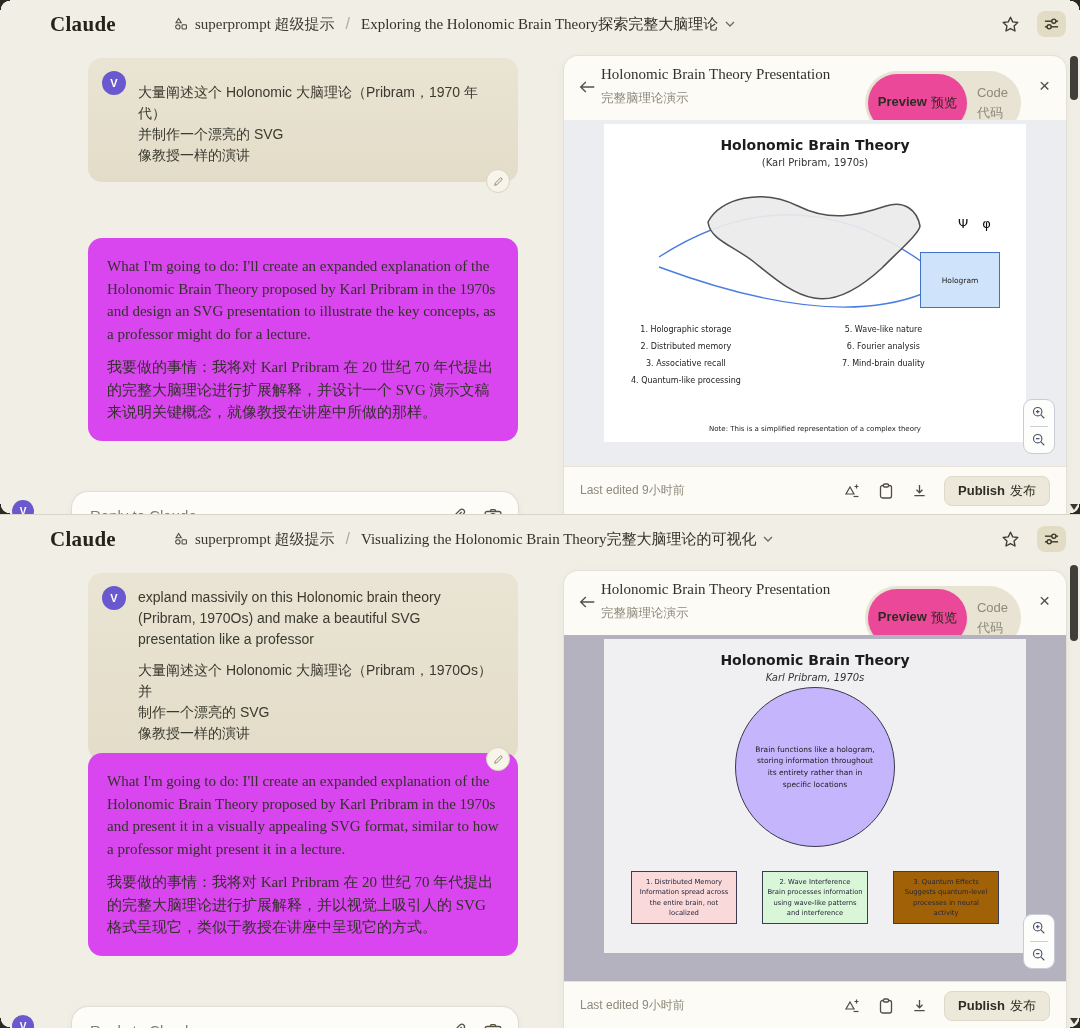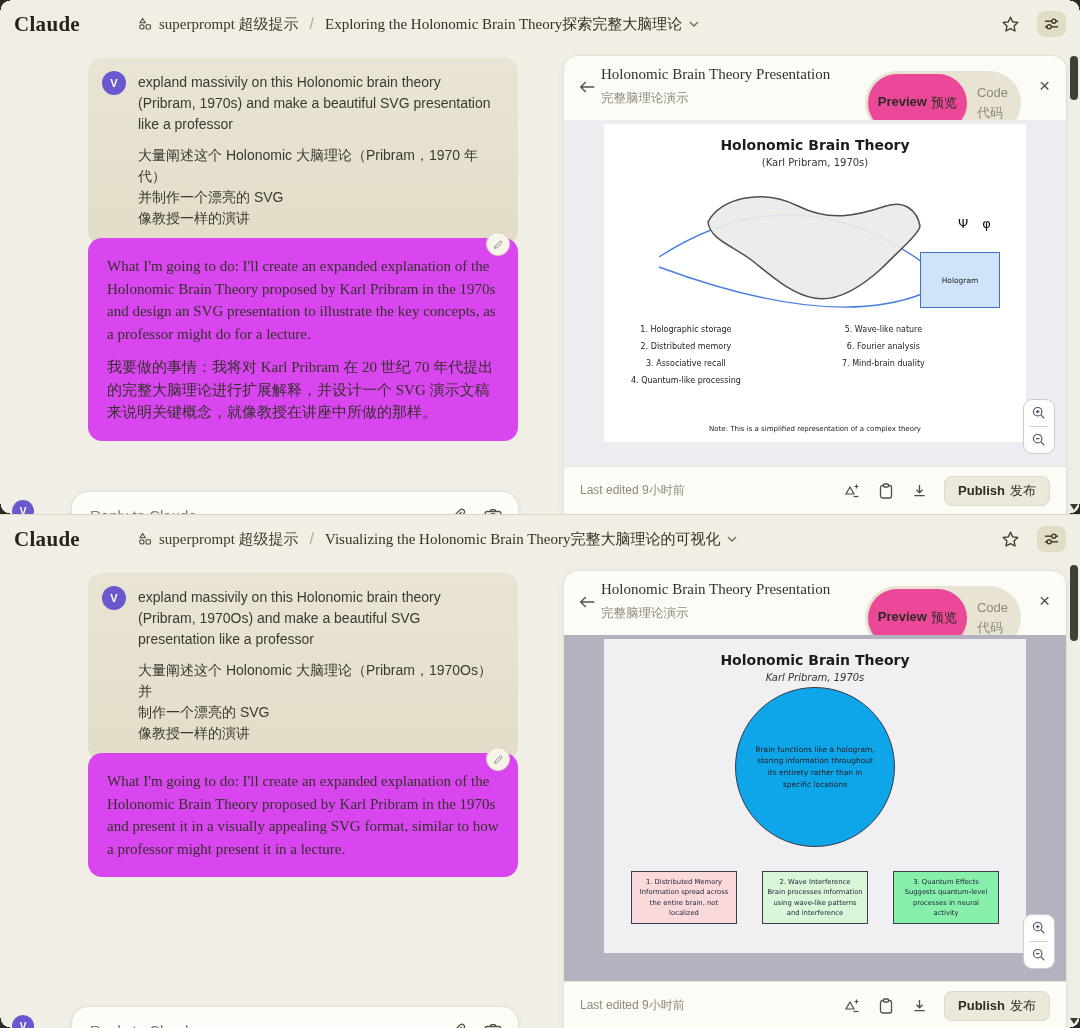--- a/index.html
+++ b/index.html
@@ -9,21 +9,21 @@
   #p1{top:514px;border-top:1px solid #d8d5c9;box-sizing:border-box;}
   
   .corner{position:absolute;width:10px;height:10px;z-index:60;pointer-events:none;}
   .c-tl{top:0;left:0;background:radial-gradient(circle at 100% 100%,rgba(0,0,0,0) 9px,#2b2923 9.5px);}
   .c-tr{top:0;right:0;background:radial-gradient(circle at 0% 100%,rgba(0,0,0,0) 9px,#2b2923 9.5px);}
   .c-bl{bottom:0;left:0;background:radial-gradient(circle at 100% 0%,rgba(0,0,0,0) 9px,#2b2923 9.5px);}
   .c-br{bottom:0;right:0;background:radial-gradient(circle at 0% 0%,rgba(0,0,0,0) 9px,#2b2923 9.5px);}
 
   
   .topbar{position:absolute;top:0;left:0;right:0;height:48px;display:flex;align-items:center;padding:0 14px;box-sizing:border-box;}
-  .logo{font-family:"Liberation Serif",serif;font-weight:700;font-size:21px;color:#26231a;letter-spacing:.3px;cursor:pointer;}
+  .logo{font-family:"Liberation Serif",serif;font-weight:700;font-size:21px;color:#26231a;letter-spacing:.3px;cursor:pointer;margin-left:36px;}
   .proj{display:flex;align-items:center;margin-left:58px;gap:7px;font-family:"Liberation Serif",serif;font-size:15px;color:#3c392d;cursor:pointer;}
   .picon{display:flex;color:#4c493b;}
   .slash{color:#b2ac9b;margin:0 11px;font-size:16px;}
   .ctitle{display:flex;align-items:center;gap:7px;font-family:"Liberation Serif",serif;font-size:15px;color:#343126;cursor:pointer;text-align:right;}
   .chev{display:flex;color:#6e6a5b;}
   .topbar-right{margin-left:auto;display:flex;align-items:center;gap:17px;}
   .star{display:flex;color:#403d2f;cursor:pointer;}
   .sliders-btn{width:29px;height:26px;border-radius:8px;background:#e3dcc4;display:flex;align-items:center;justify-content:center;color:#3c392c;cursor:pointer;}
 
   
@@ -136,21 +136,20 @@
             <circle cx="5.5" cy="10" r="2.2" fill="#e3dcc4"></circle>
           </svg>
       </span>
     </div>
   </header>
 
   <div class="chat-col">
     <div class="bubble-user">
       <span class="avatar">V</span>
       <div class="umsg">
-        <div class="en">expland massivily on this Holonomic brain theory (Pribram, 1970s) and make a beautiful SVG presentation like a professor</div>
         <div class="zh">大量阐述这个 Holonomic 大脑理论（Pribram，1970 年代）
 并制作一个漂亮的 SVG
 像教授一样的演讲</div>
       </div>
       <span class="editbtn">
         <svg width="11" height="11" viewBox="0 0 16 16" fill="none" stroke="currentColor" stroke-width="1.4">
             <path d="M2.5 13.5l.9-3.2 7.8-7.8 2.3 2.3-7.8 7.8z"></path>
           </svg>
       </span>
     </div>
@@ -326,20 +325,21 @@
 像教授一样的演讲</div>
       </div>
       <span class="editbtn">
         <svg width="11" height="11" viewBox="0 0 16 16" fill="none" stroke="currentColor" stroke-width="1.4">
             <path d="M2.5 13.5l.9-3.2 7.8-7.8 2.3 2.3-7.8 7.8z"></path>
           </svg>
       </span>
     </div>
     <div class="bubble-assistant">
       <div class="aen">What I'm going to do: I'll create an expanded explanation of the Holonomic Brain Theory proposed by Karl Pribram in the 1970s and present it in a visually appealing SVG format, similar to how a professor might present it in a lecture.</div>
+      <div class="azh">我要做的事情：我将对 Karl Pribram 在 20 世纪 70 年代提出的完整大脑理论进行扩展解释，并以视觉上吸引人的 SVG 格式呈现它，类似于教授在讲座中呈现它的方式。</div>
     </div>
     <div class="composer">
       <div class="crow">
         <span class="ph">Reply to Claude...</span>
         <span class="cicon">
           <svg width="17" height="17" viewBox="0 0 24 24" fill="none" stroke="currentColor" stroke-width="1.8">
               <path d="M21 11.5l-8.5 8.5a5.5 5.5 0 0 1-7.8-7.8L13 3.9a3.7 3.7 0 0 1 5.2 5.2l-8.3 8.3a1.8 1.8 0 0 1-2.6-2.6l7.8-7.8"></path>
             </svg>
         </span>
         <span class="cicon">
@@ -374,38 +374,38 @@
           <span>Code</span>
           <span>代码</span>
         </span>
       </div>
       <span class="close">×</span>
     </div>
     <div class="art-content canvas1">
       <div class="slide slide2 s2">
         <div class="s-title">Holonomic Brain Theory</div>
         <div class="s-sub">Karl Pribram, 1970s</div>
-        <div class="s2-circle" style="background:#0ea5e9">Brain functions like a hologram,
+        <div class="s2-circle" style="background:#c4b5fd">Brain functions like a hologram,
 storing information throughout
 its entirety rather than in
 specific locations</div>
         <div class="s2-boxes">
           <div class="s2-box" style="background:#f9d9da">
             <div>1. Distributed Memory</div>
             <div class="bbody">Information spread across
 the entire brain, not
 localized</div>
           </div>
           <div class="s2-box" style="background:#d9f6d9">
             <div>2. Wave Interference</div>
             <div class="bbody">Brain processes information
 using wave-like patterns
 and interference</div>
           </div>
-          <div class="s2-box" style="background:#86efac">
+          <div class="s2-box" style="background:#a16207">
             <div>3. Quantum Effects</div>
             <div class="bbody">Suggests quantum-level
 processes in neural
 activity</div>
           </div>
         </div>
       </div>
       <div class="zoomctl">
         <span class="zoombtn">
           <svg width="14" height="14" viewBox="0 0 16 16" fill="none" stroke="currentColor" stroke-width="1.3">

